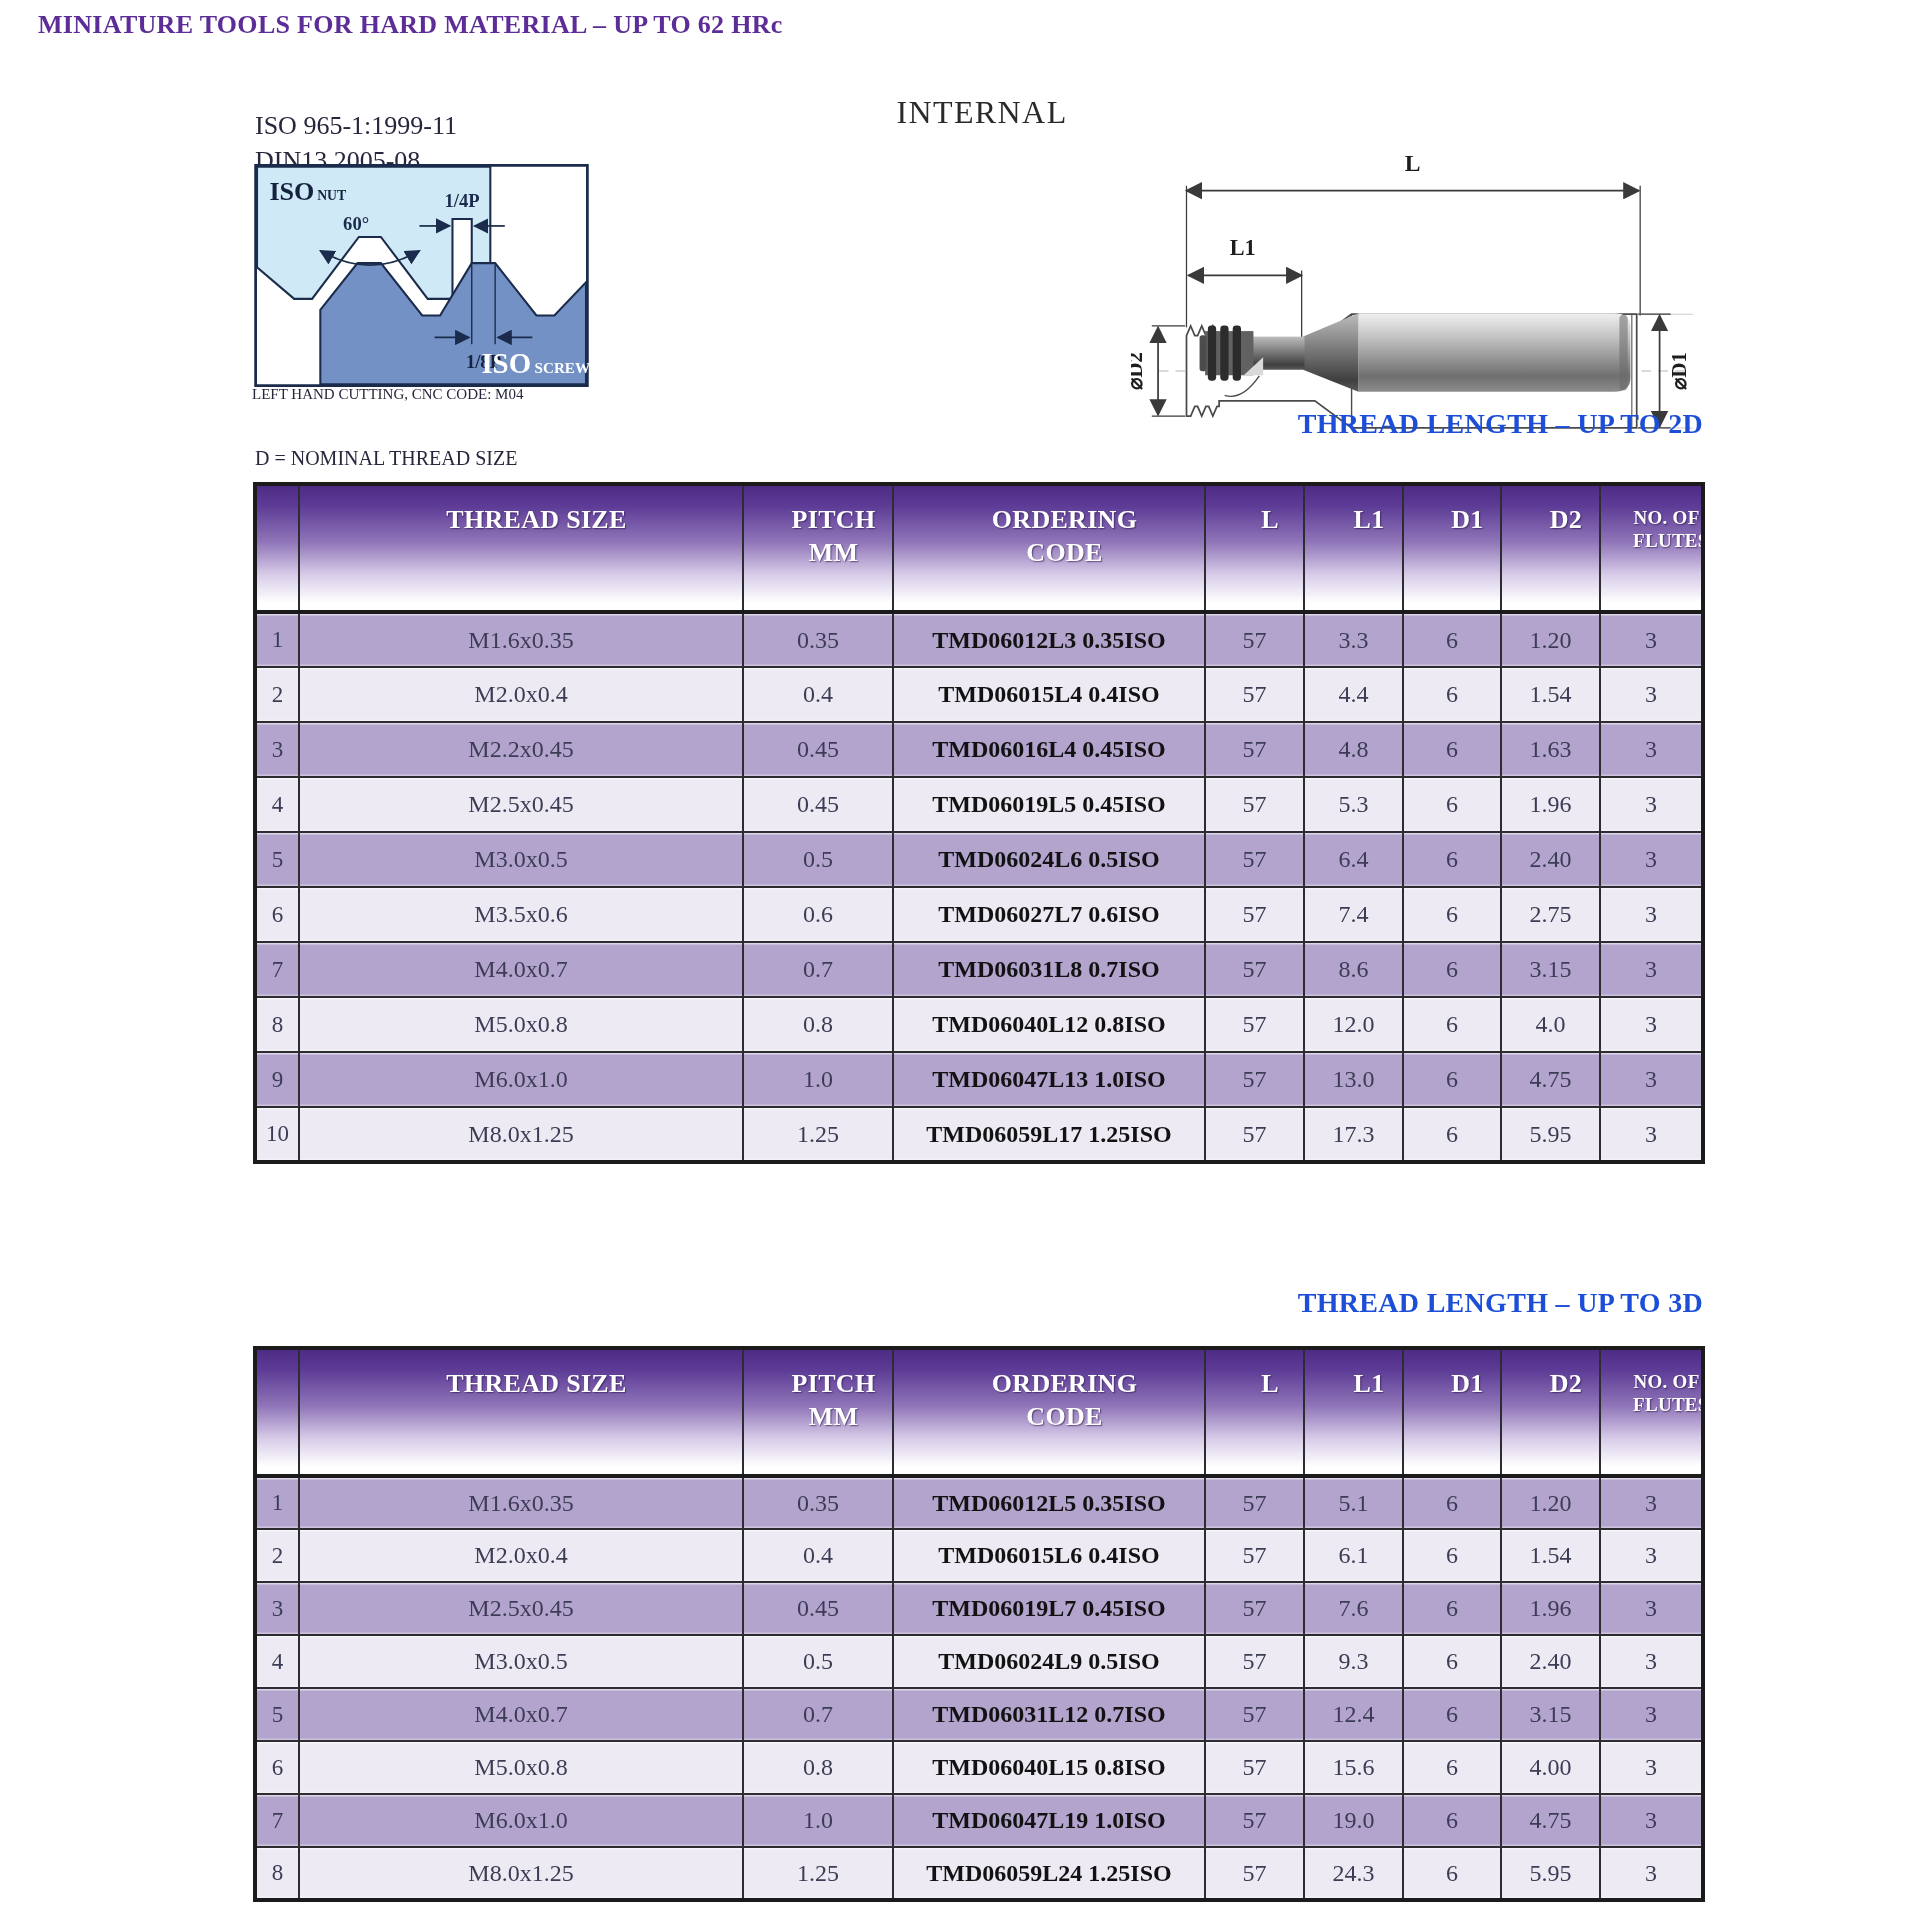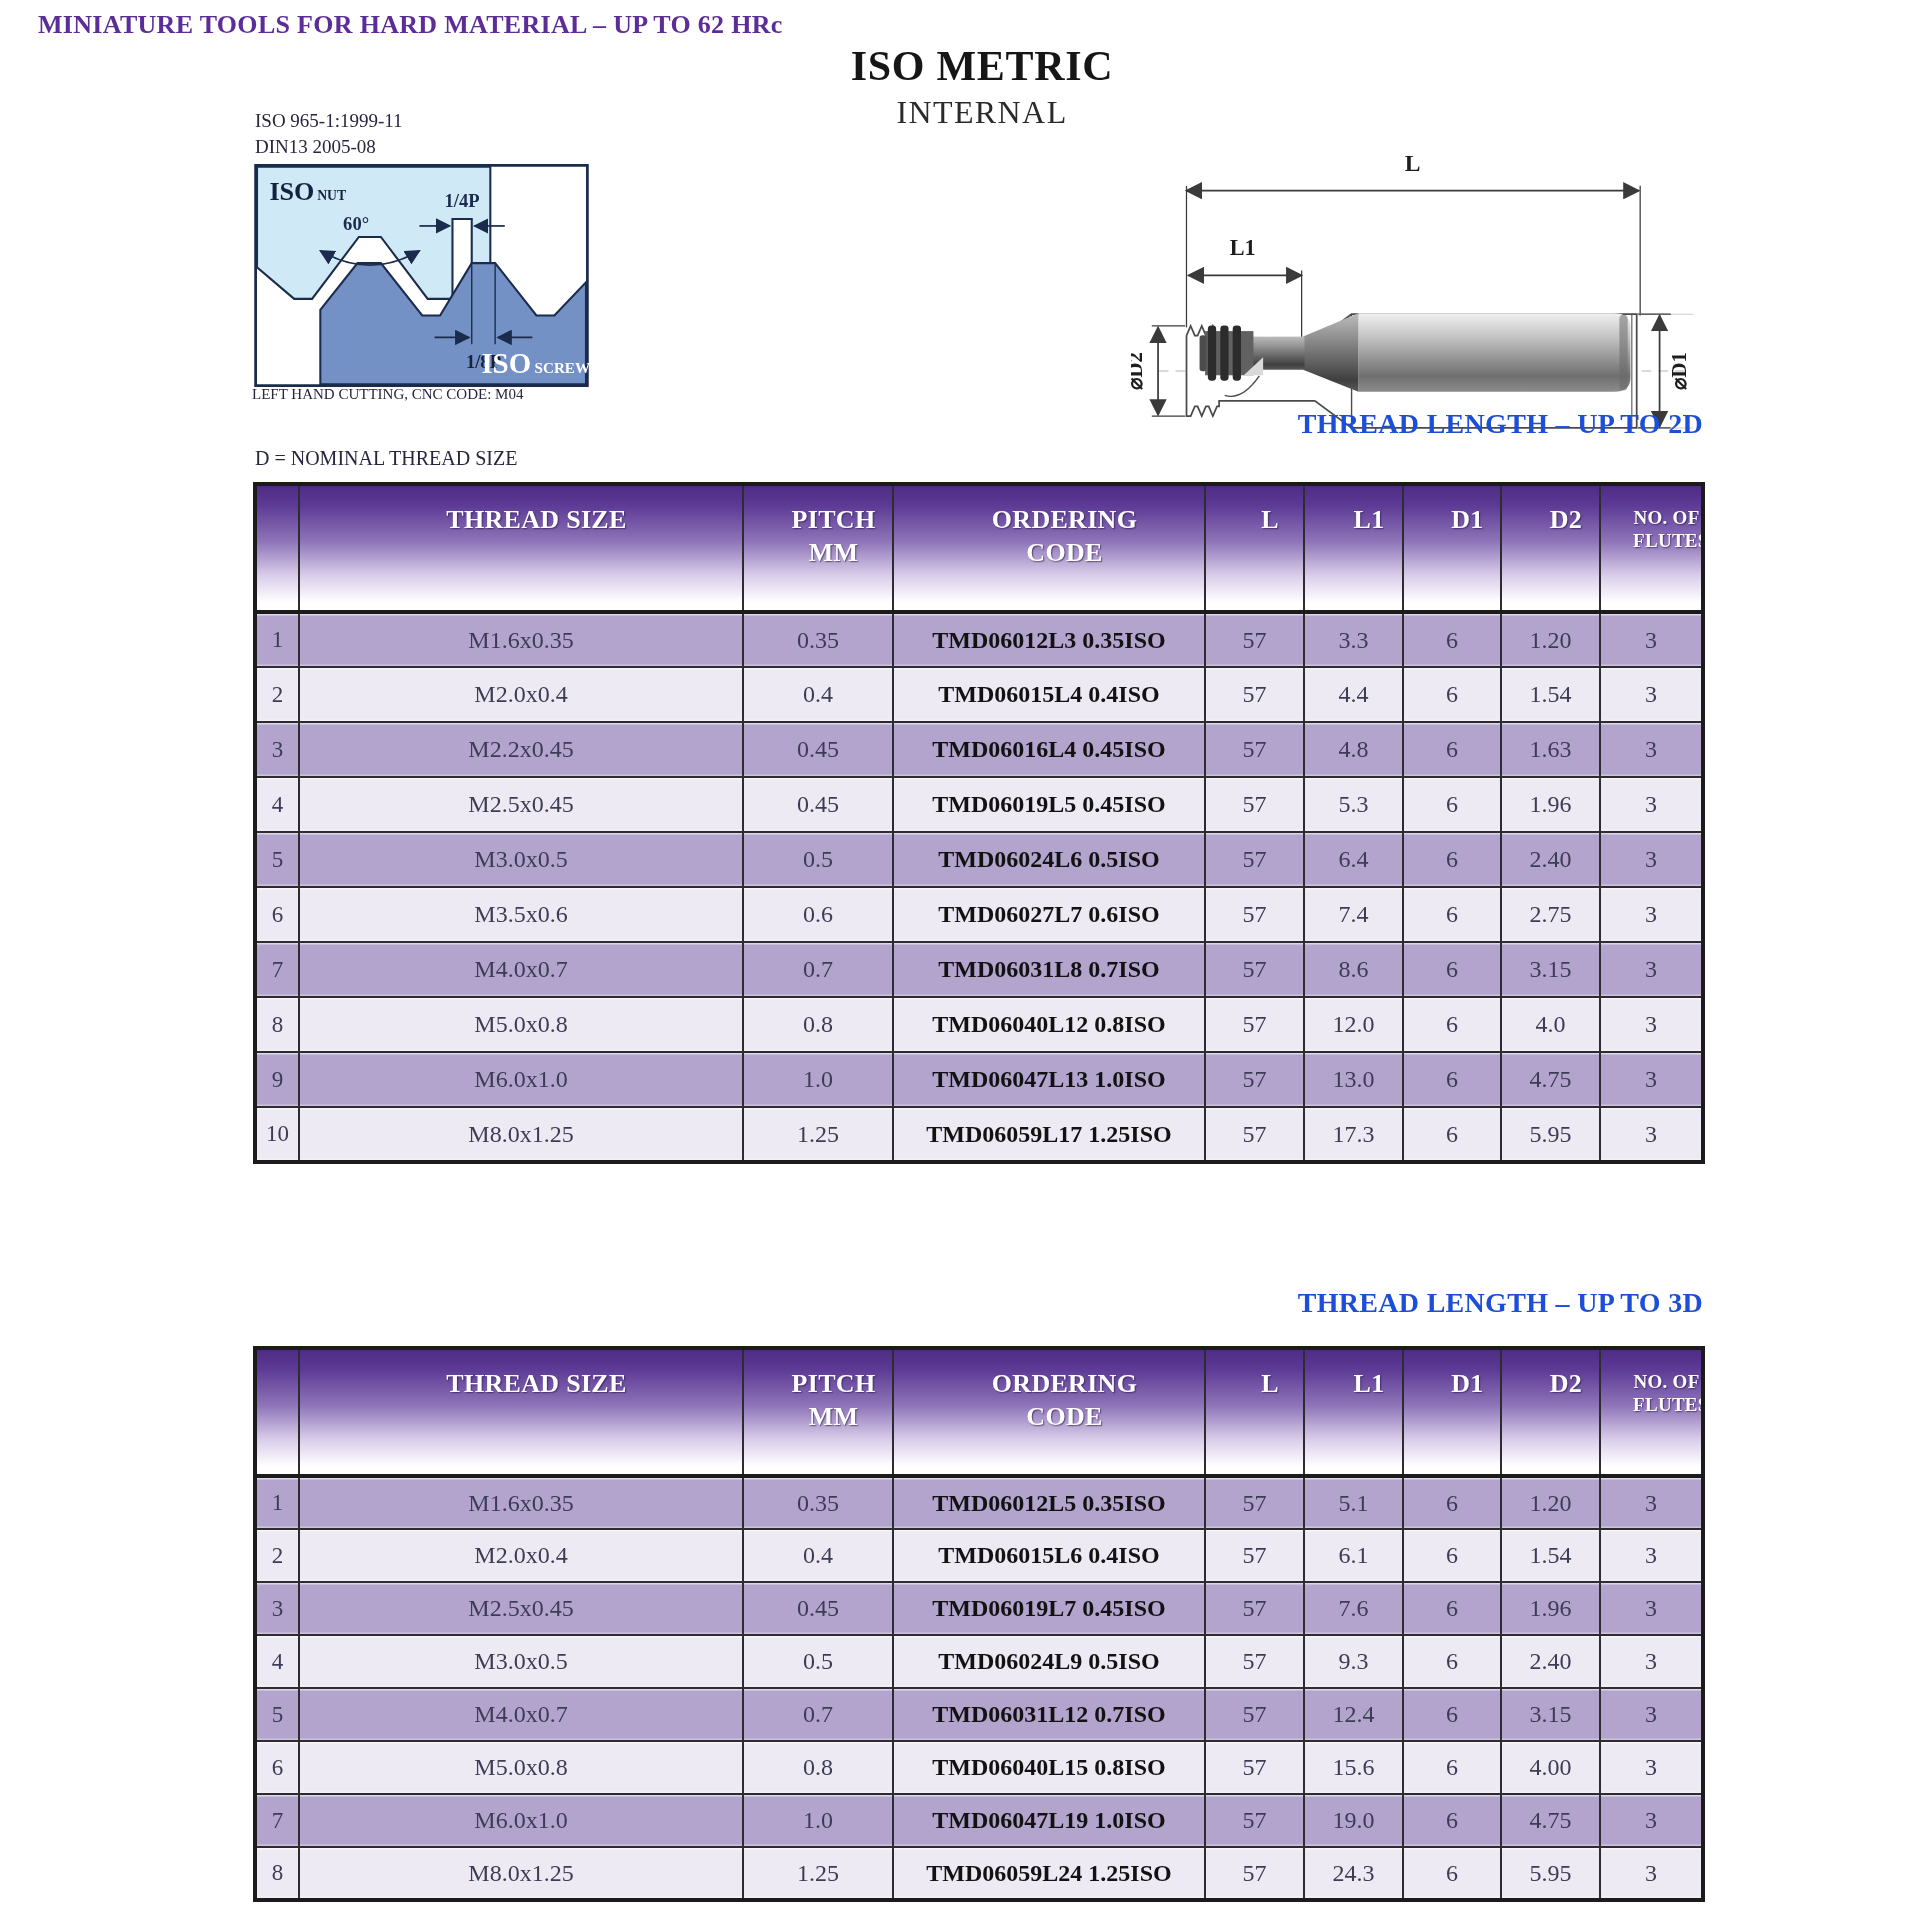--- a/index.html
+++ b/index.html
@@ -24,21 +24,21 @@
     text-align:center;
     font-size:42px;font-weight:bold;color:#161616;letter-spacing:0.7px;
   }
   .subtitle{
     left:38px;top:94px;width:1888px;
     text-align:center;
     font-size:32px;color:#2a2a2a;letter-spacing:1.4px;
   }
   .standards{
     left:255px;top:108px;
-    font-size:19px;color:#26263c;line-height:1.35;
+    font-size:26px;color:#26263c;line-height:1.35;
   }
   .cutting-note{
     left:252px;top:386px;
     font-size:15px;color:#26263c;
   }
   .nominal-note{
     left:255px;top:447px;
     font-size:20px;color:#26263c;
   }
   .section-title{
@@ -92,21 +92,20 @@
   }
   .spec-table td.c-code{font-weight:bold;color:#121212;}
   .spec-table td.c-num{font-size:23px;}
 </style>
 </head>
 <body>
 
 <div class="page">
 
   <div class="abs banner">MINIATURE TOOLS FOR HARD MATERIAL – UP TO 62 HRc</div>
-  <div class="abs main-title">ISO METRIC</div>
   <div class="abs subtitle">INTERNAL</div>
 
   <div class="abs standards">
     <div>ISO 965-1:1999-11</div>
     <div>DIN13 2005-08</div>
   </div>
 
   <div class="abs profile-wrap">
     <svg width="337" height="223" viewBox="0 0 486 324">
       <defs>

